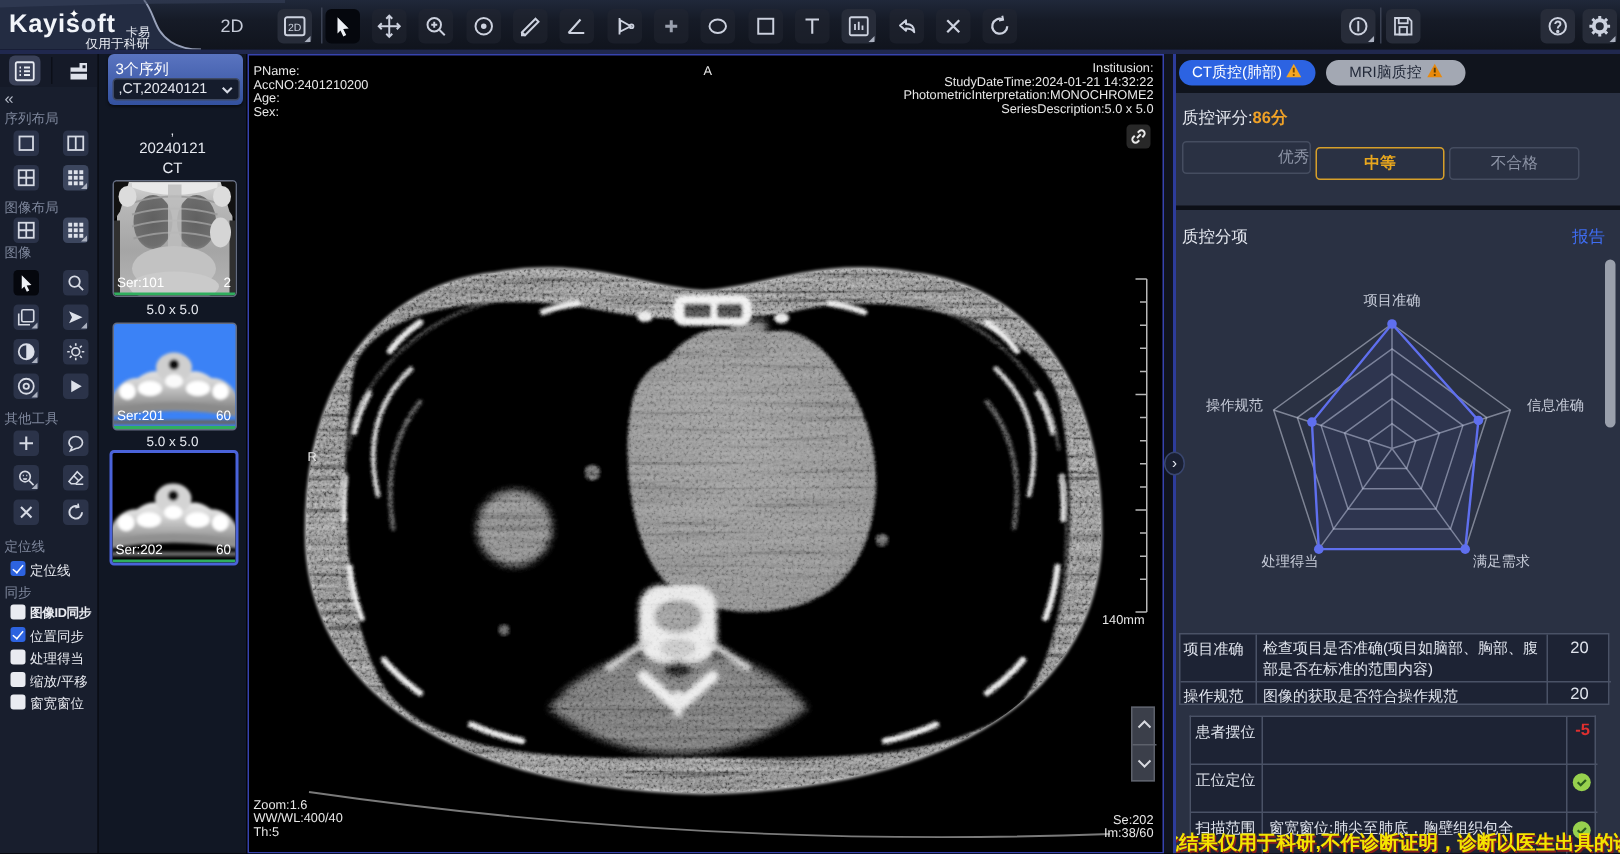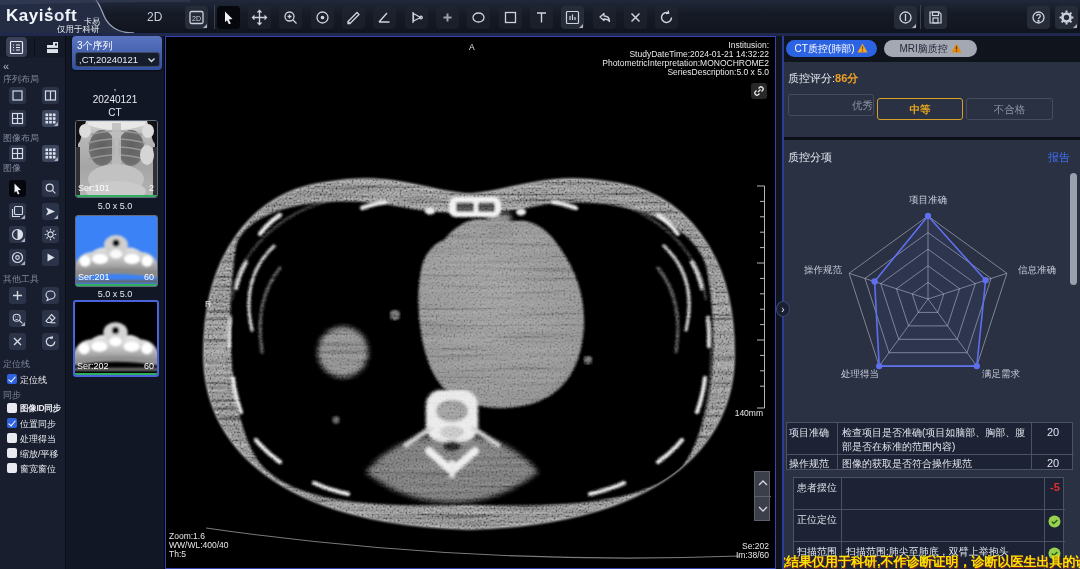--- a/index.html
+++ b/index.html
@@ -570,20 +570,21 @@
         <path d="M380,516 Q469,524 558,516"></path>
       </g>
 
       <rect x="166" y="37" width="609" height="531" filter="url(#streak)" style="mix-blend-mode:soft-light" opacity="0.27"></rect>
       <rect x="166" y="37" width="609" height="531" filter="url(#nz)" style="mix-blend-mode:soft-light" opacity="0.4"></rect>
     </g>
 
     <path d="M206,528 Q470,566 740,556" stroke="#7a7a7a" stroke-width="1.2" fill="none"></path>
   </svg>
 
+  <div class="ovl" style="left:169px;top:42.5px;">PName:<br>AccNO:2401210200<br>Age:<br>Sex:</div>
   <div class="ovl" style="left:469px;top:43px;">A</div>
   <div class="ovl" style="left:469px;top:41px;width:300px;text-align:right;">Institusion:<br>StudyDateTime:2024-01-21 14:32:22<br>PhotometricInterpretation:MONOCHROME2<br>SeriesDescription:5.0 x 5.0</div>
   <div class="ovl" style="left:205px;top:300px;">R</div>
   <div class="ovl" style="left:169px;top:532px;">Zoom:1.6<br>WW/WL:400/40<br>Th:5</div>
   <div class="ovl" style="left:569px;top:542px;width:200px;text-align:right;">Se:202<br>Im:38/60</div>
 
   <div class="abs" style="left:751px;top:83px;width:16px;height:16px;background:#282828;border-radius:3px;">
     <svg width="16" height="16" viewBox="0 0 16 16" stroke="#e8e8e8" stroke-width="1.3" fill="none">
       <path d="M7,9 L9.5,6.5 M5.5,7.5 L4.5,8.5 A2.1,2.1 0 0 0 7.5,11.5 L8.5,10.5 M10.5,8.5 L11.5,7.5 A2.1,2.1 0 0 0 8.5,4.5 L7.5,5.5"></path>
     </svg>
@@ -679,21 +680,21 @@
     <div class="abs" style="left:0;top:31px;width:271px;height:1px;background:#4a5266;"></div>
     <div class="abs" style="left:0;top:63px;width:271px;height:1px;background:#4a5266;"></div>
     <div class="abs" style="left:3px;top:3px;font-size:10px;color:#dfe3ec;">患者摆位</div>
     <div class="abs" style="left:252px;top:3px;width:18px;text-align:center;font-size:11px;font-weight:bold;color:#e02f2f;">-5</div>
     <div class="abs" style="left:3px;top:35px;font-size:10px;color:#dfe3ec;">正位定位</div>
     <svg class="abs" style="left:254px;top:37px;" width="13" height="13" viewBox="0 0 13 13">
         <circle cx="6.5" cy="6.5" r="6" fill="#97d14e"></circle>
         <path d="M3.8,6.5 L5.8,8.5 L9.3,5" stroke="#2a5b1d" stroke-width="1.5" fill="none"></path>
       </svg>
     <div class="abs" style="left:3px;top:67px;font-size:10px;color:#dfe3ec;">扫描范围</div>
-    <div class="abs" style="left:52px;top:67px;width:198px;font-size:10px;color:#dfe3ec;">扫描范围:肺尖至肺底，双臂上举抱头</div>
+    <div class="abs" style="left:52px;top:67px;width:198px;font-size:10px;color:#dfe3ec;">窗宽窗位:肺尖至肺底，胸壁组织包全</div>
     <svg class="abs" style="left:254px;top:69px;" width="13" height="13" viewBox="0 0 13 13">
         <circle cx="6.5" cy="6.5" r="6" fill="#97d14e"></circle>
         <path d="M3.8,6.5 L5.8,8.5 L9.3,5" stroke="#2a5b1d" stroke-width="1.5" fill="none"></path>
       </svg>
   </div>
 
   <div class="abs" style="left:784px;top:553px;width:296px;height:16px;overflow:hidden;">
     <div style="position:absolute;left:-11px;top:0;white-space:nowrap;font-size:13px;font-weight:bold;color:#f5e400;text-shadow:1px 1px 0 #8a1d1d;">此结果仅用于科研,不作诊断证明，诊断以医生出具的诊断</div>
   </div>
 

